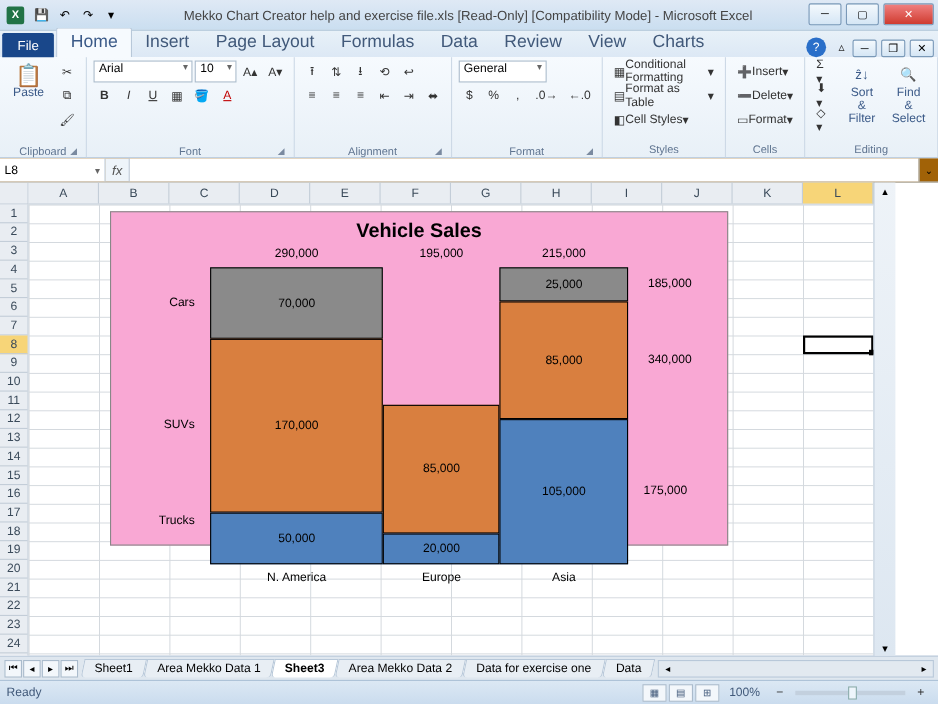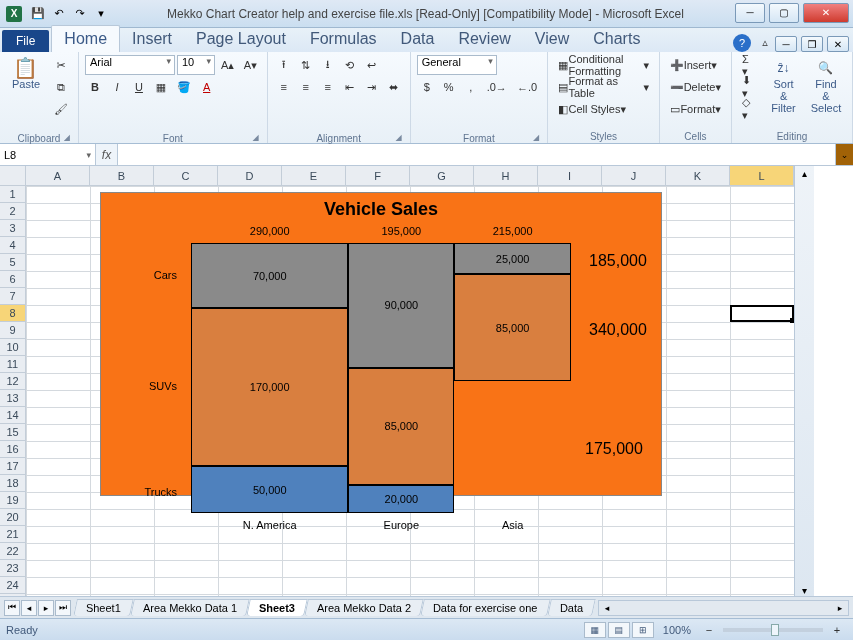--- a/index.html
+++ b/index.html
@@ -56,31 +56,31 @@
 .rh.sel { background:#f7d578; }
 .cells { position:relative; flex:1; overflow:hidden; }
 .gridlines { position:absolute; inset:0; background-image:
   linear-gradient(to right, #d4d9de 1px, transparent 1px),
   linear-gradient(to bottom, #d4d9de 1px, transparent 1px);
   background-size: 64px 17px; }
 .selcell { position:absolute; width:64px; height:17px; border:2px solid #000; left:704px; top:119px; }
 .selcell::after { content:''; position:absolute; right:-3px; bottom:-3px; width:5px; height:5px; background:#000;}
 
 
-.chart { position:absolute; left:74px; top:6px; width:562px; height:304px; background:#f97316; border:1px solid #888; }
+.chart { position:absolute; left:74px; top:6px; width:562px; height:304px; background:#f9a8d4; border:1px solid #888; }
 .chart-title { text-align:center; font-weight:bold; font-size:18px; padding:6px 0 2px 0; font-family:Arial,sans-serif; color:#000;}
 .col-totals { position:absolute; top:32px; left:0; right:16px; height:16px; font-size:11px;}
 .mekko { position:absolute; left:90px; top:50px; width:380px; height:270px; }
 .mcol { position:absolute; top:0; bottom:0; }
 .seg { position:absolute; left:0; right:0; border:1px solid #000; display:flex; align-items:center; justify-content:center; font-size:11px; }
 .seg.cars { background:#8a8a8a; }
 .seg.suvs { background:#d97f3f; }
 .seg.trucks { background:#4f81bd; }
 .rowlabels { position:absolute; left:6px; top:50px; height:270px; width:78px; font-size:11px;}
-.rowtotals { position:absolute; right:6px; top:50px; height:270px; width:70px; font-size:16px; text-align:left;}
+.rowtotals { position:absolute; right:6px; top:50px; height:270px; width:70px; font-size:11px; text-align:left;}
 .collabels { position:absolute; left:90px; top:326px; width:380px; height:18px; font-size:11px;}
 .gridright { width:20px; background:linear-gradient(#eef3f8,#dde7f1); border-left:1px solid #b8c8d9; display:flex; flex-direction:column; align-items:center; padding-top:2px; gap:2px; font-size:10px;}
 
 
 .sheetbar { height:22px; background:#dfe7ef; border-top:1px solid #b8c8d9; display:flex; align-items:center;}
 .navset { display:flex; gap:1px; padding:0 4px; }
 .navset .nb { width:16px; height:16px; border:1px solid #abc; background:#f3f7fb; font-size:9px; display:flex; align-items:center; justify-content:center;}
 .stab { padding:2px 10px; font-size:11px; background:#e8eef4; border:1px solid #b8c8d9; border-bottom:none; border-radius:0 0 4px 4px; margin-top:-1px; transform:skewX(-12deg);}
 .stab span { display:inline-block; transform:skewX(12deg);}
 .stab.active { background:#fff; font-weight:bold;}
@@ -330,36 +330,36 @@
         <div class="chart">
           <div class="chart-title">Vehicle Sales</div>
           <div class="col-totals" id="coltotals">
               <div style="position: absolute; left: 90px; width: 157.429px; text-align: center;">290,000</div>
               <div style="position: absolute; left: 247.429px; width: 105.857px; text-align: center;">195,000</div>
               <div style="position: absolute; left: 353.286px; width: 116.714px; text-align: center;">215,000</div>
             </div>
           <div class="rowlabels" id="rowlabels">
               <div style="position: absolute; right: 8px; top: 25.5862px;">Cars</div>
               <div style="position: absolute; right: 8px; top: 137.31px;">SUVs</div>
-              <div style="position: absolute; right: 8px; top: 243px;">Trucks</div>
+              <div style="position: absolute; right: 8px; top: 224px;">Trucks</div>
             </div>
           <div class="mekko" id="mekko">
               <div class="mcol" style="left: 0%; width: 41.4286%;">
                 <div class="seg cars" style="top: 0%; height: 24.1379%;">70,000</div>
                 <div class="seg suvs" style="top: 24.1379%; height: 58.6207%;">170,000</div>
                 <div class="seg trucks" style="top: 82.7586%; height: 17.2414%;">50,000</div>
               </div>
               <div class="mcol" style="left: 41.4286%; width: 27.8571%;">
-                <div class="seg cars" style="top: 0%; height: 46.1538%;">90,000</div>
                 <div class="seg suvs" style="top: 46.1538%; height: 43.5897%;">85,000</div>
                 <div class="seg trucks" style="top: 89.7436%; height: 10.2564%;">20,000</div>
               </div>
               <div class="mcol" style="left: 69.2857%; width: 30.7143%;">
                 <div class="seg cars" style="top: 0%; height: 11.6279%;">25,000</div>
                 <div class="seg suvs" style="top: 11.6279%; height: 39.5349%;">85,000</div>
+                <div class="seg trucks" style="top: 51.1628%; height: 48.8372%;">105,000</div>
               </div>
             </div>
           <div class="rowtotals" id="rowtotals">
               <div style="position: absolute; left: 4px; top: 8.69767px;">185,000</div>
               <div style="position: absolute; left: 4px; top: 77.7674px;">340,000</div>
               <div style="position: absolute; left: 0; top: 197.07px;">175,000</div>
             </div>
           <div class="collabels" id="collabels">
               <div style="position: absolute; left: 0px; width: 157.429px; text-align: center;">N. America</div>
               <div style="position: absolute; left: 157.429px; width: 105.857px; text-align: center;">Europe</div>

